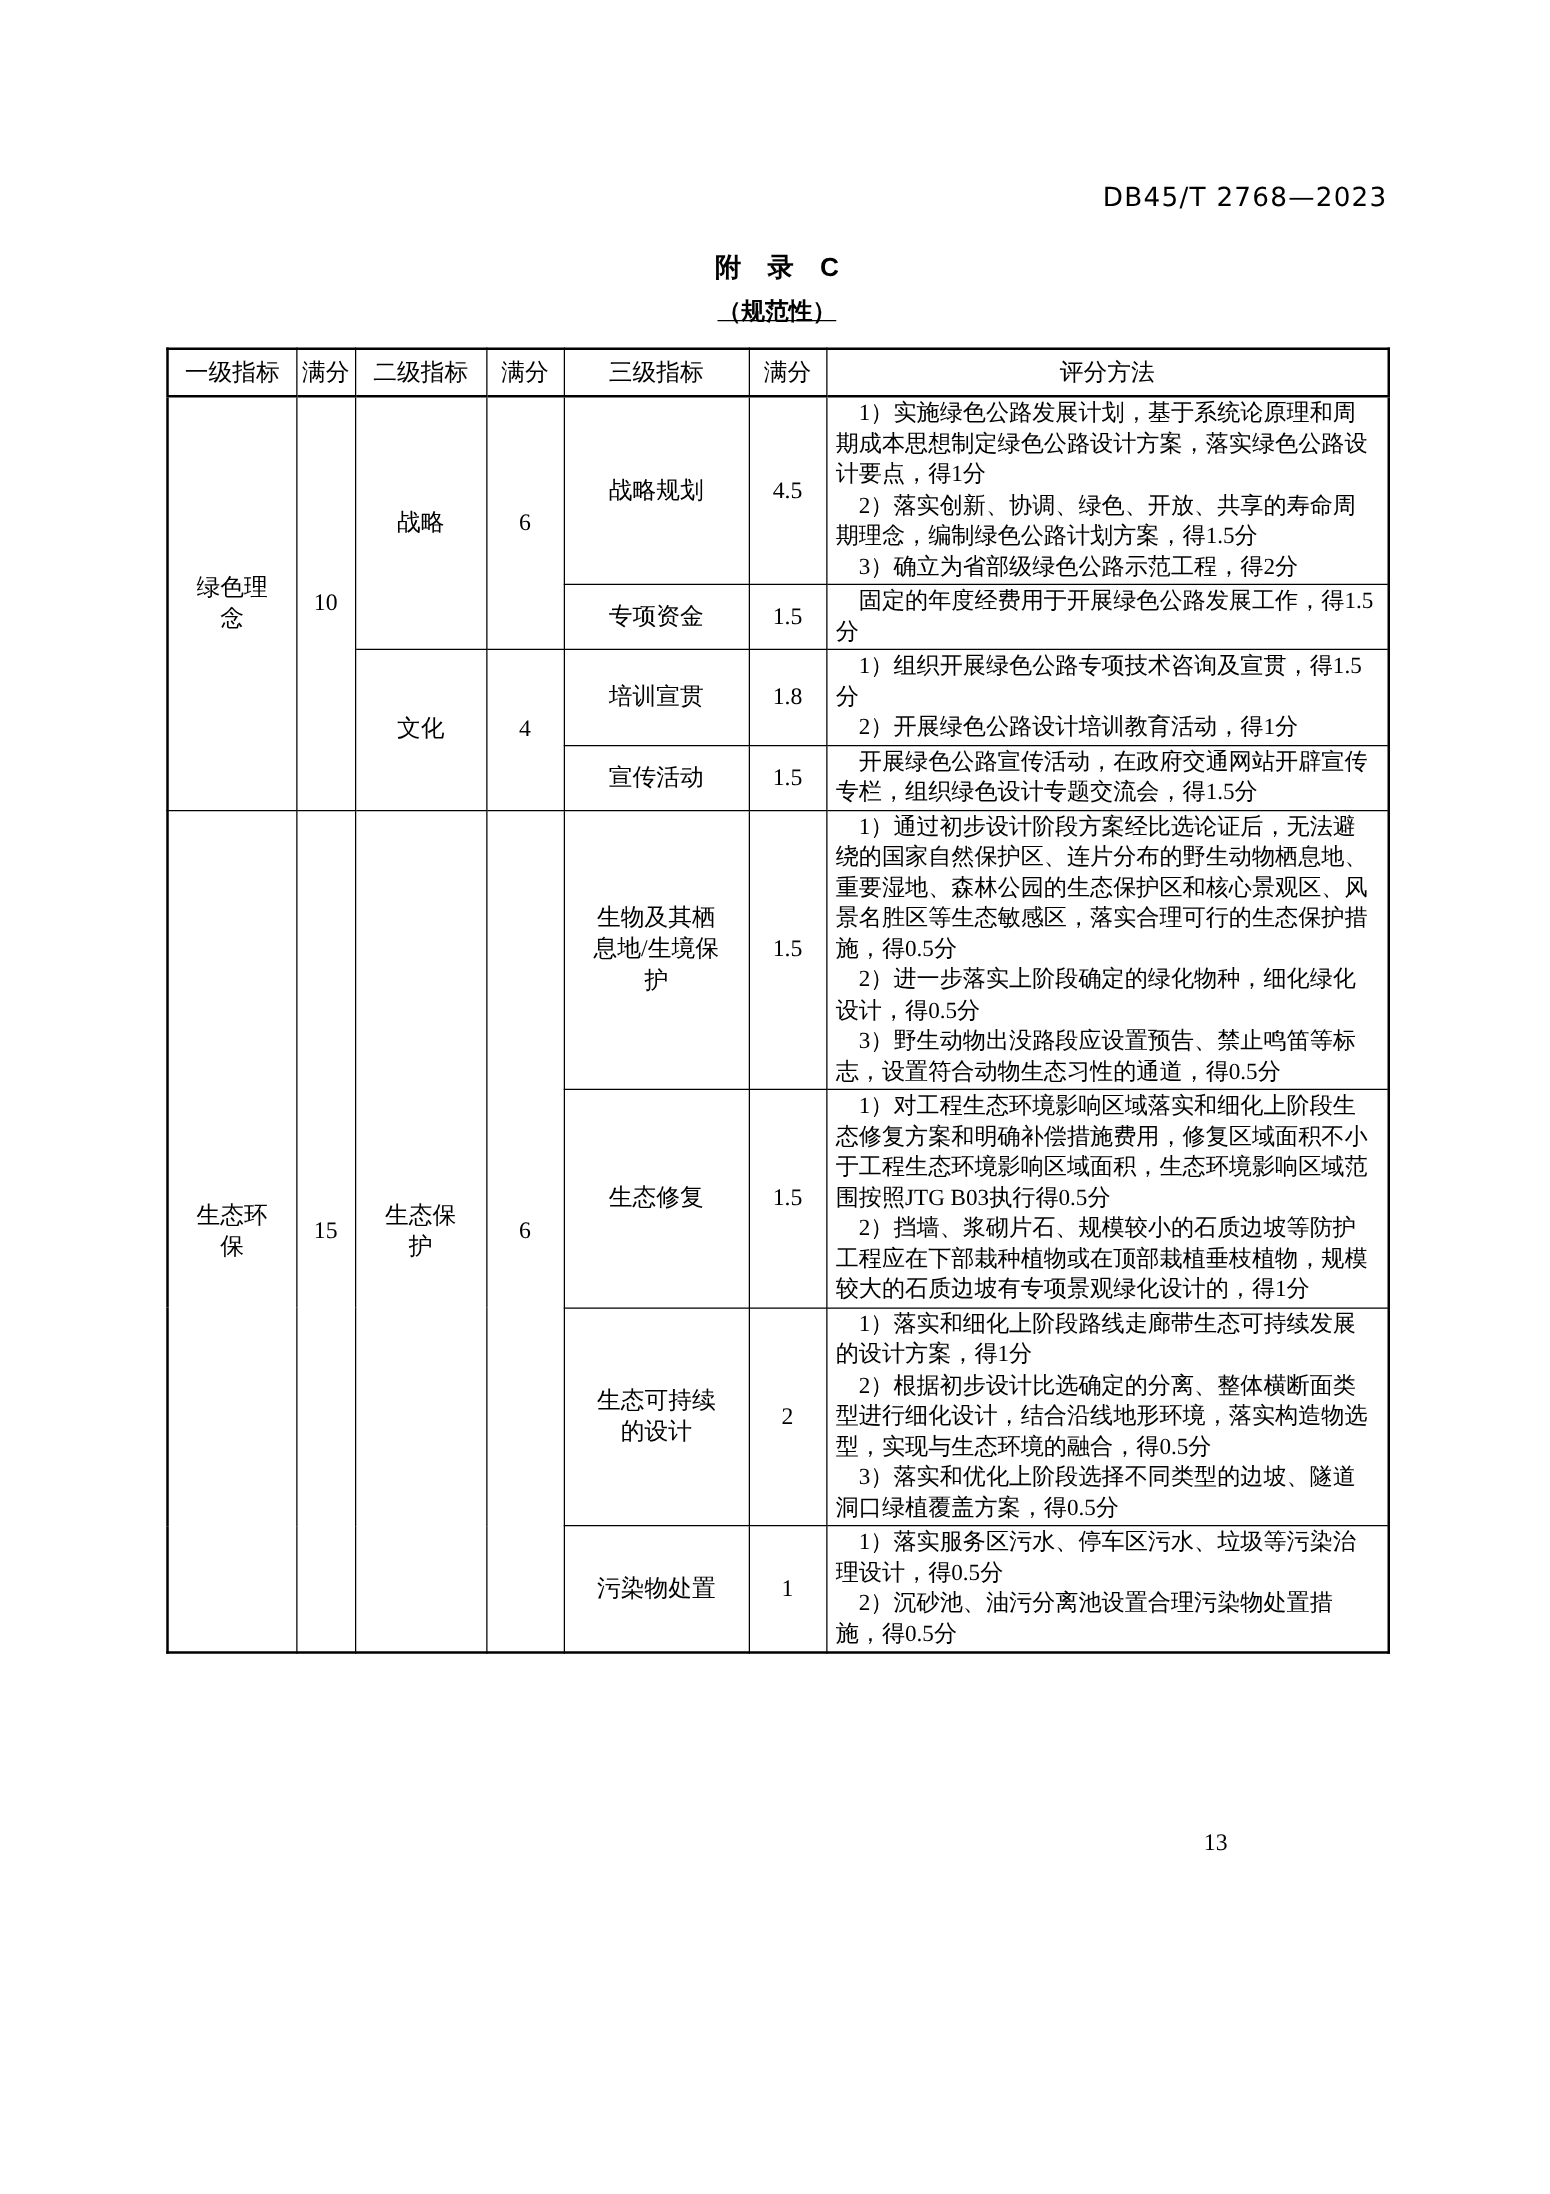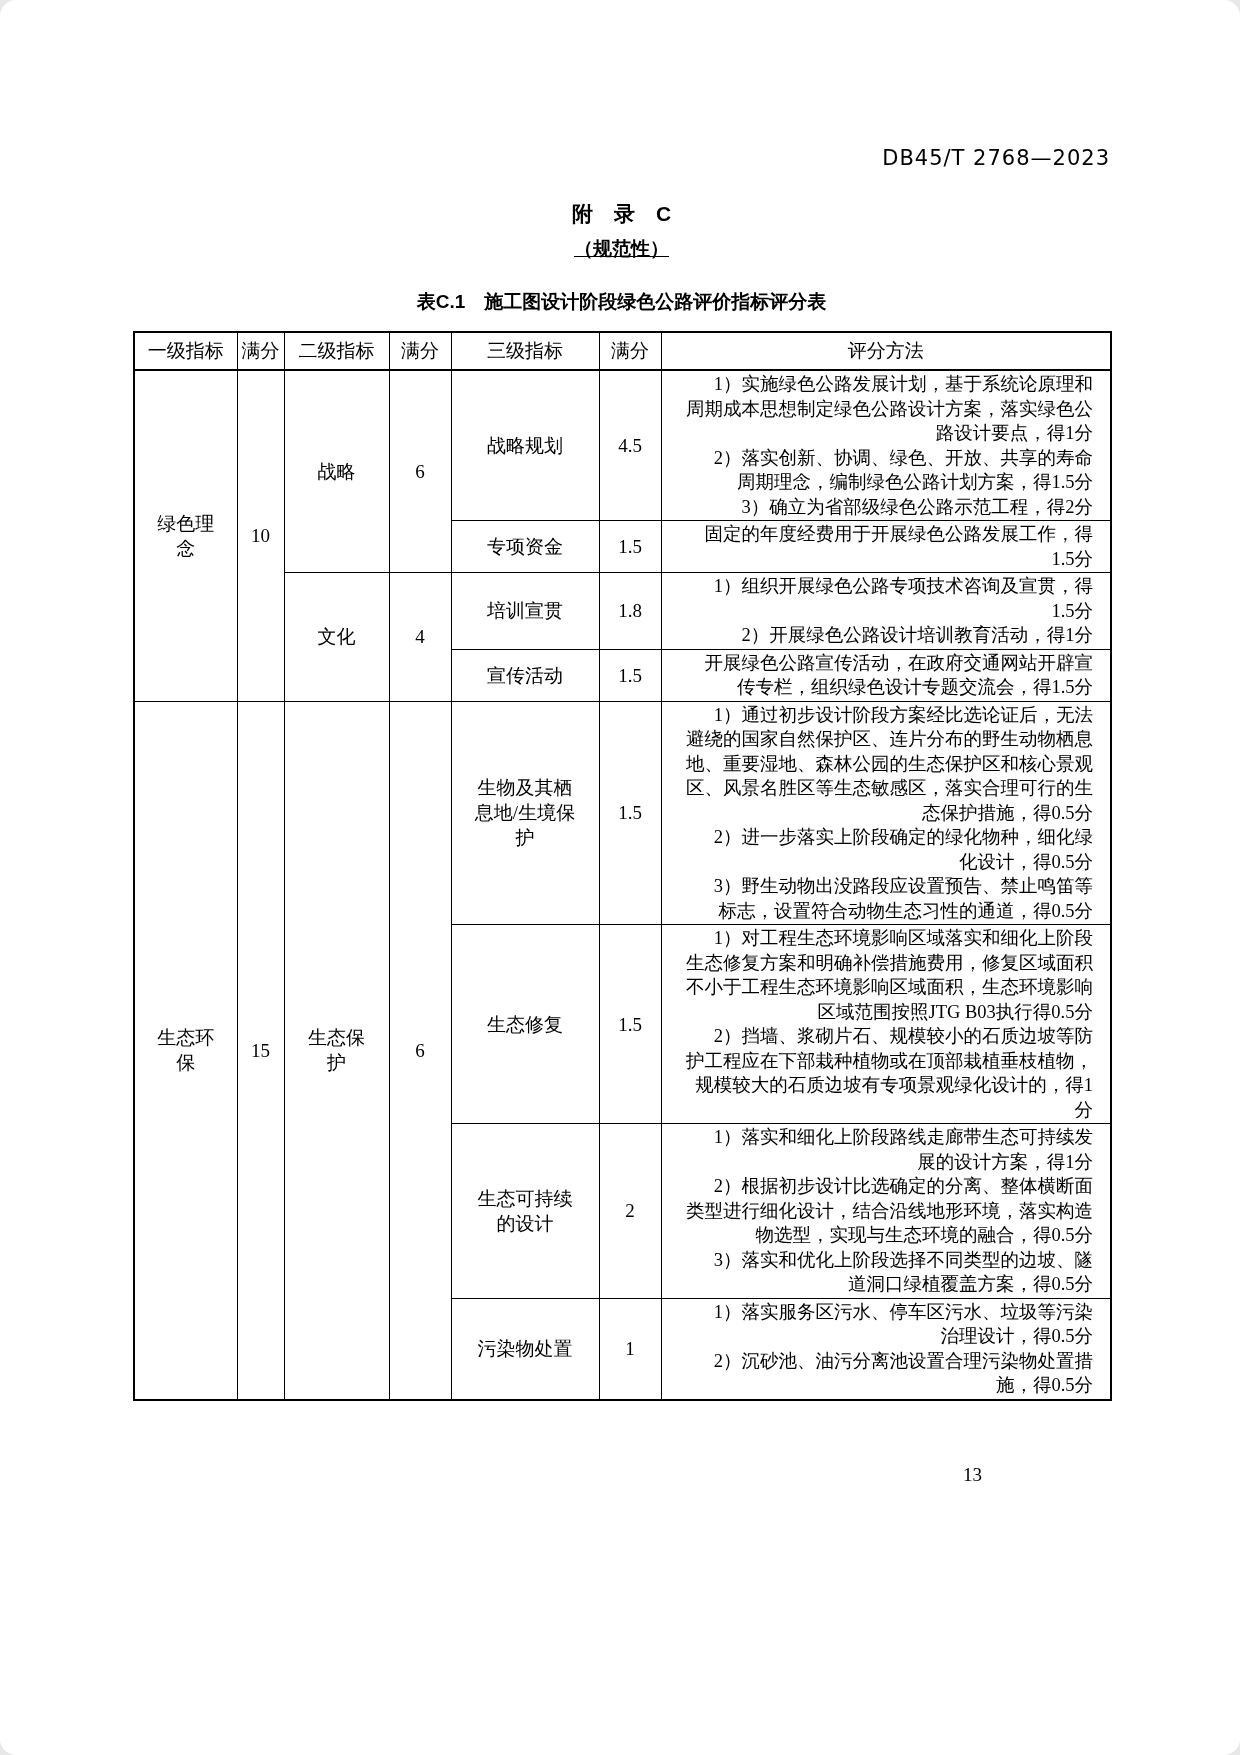--- a/index.html
+++ b/index.html
@@ -1,19 +1,19 @@
 <!DOCTYPE html>
 <html><head>
 <meta charset="utf-8">
 <style>
   html,body{margin:0;padding:0;background:#e8e8e8;}
   .page{
     width:1240px;height:1755px;background:#ffffff;position:relative;
     font-family:"Liberation Serif","DejaVu Serif",serif;color:#000;
-    margin:0 auto;overflow:hidden;border-radius:16px;
+    margin:0 auto;overflow:hidden;
   }
   .content{position:absolute;left:133px;top:0;width:977px;}
   .std-number{
     margin-top:146px;text-align:right;
     font-family:"DejaVu Sans","Liberation Sans",sans-serif;
     font-size:21px;letter-spacing:1px;
   }
   .appendix-title{
     margin:30px 0 0;text-align:center;
     font-family:"Liberation Sans","DejaVu Sans",sans-serif;
@@ -45,42 +45,41 @@
   }
   .score-table th,.score-table td{
     border:1px solid #000;font-weight:normal;vertical-align:middle;
   }
   .score-table thead th{
     height:36px;text-align:center;font-size:19px;
     border-bottom:2px solid #000;padding:0;margin-top:27px;
   }
   td.c-label{text-align:center;padding:2px 19px;font-size:19px;line-height:25px;}
   td.c-score{text-align:center;padding:2px 2px;font-size:19px;line-height:25px;}
-  td.c-method{padding:1px 17px;font-size:18.5px;line-height:24.5px;text-align:right;}
+  td.c-method{padding:1px 7px;font-size:18.5px;line-height:24.5px;text-align:left;}
   .mp{margin:0;text-indent:1em;}
   .page-number{
     position:absolute;left:963px;top:1464px;font-size:19px;
     font-family:"Liberation Serif","DejaVu Serif",serif;
   }
 </style>
 </head>
 <body>
 
 <div class="page">
   <div class="content">
 
     <div class="std-number">DB45/T 2768—2023</div>
 
     <div class="appendix-title">附　录　C</div>
 
     <div class="appendix-normative">（规范性）</div>
 
 
 
-    <div class="table-caption">表C.1　施工图设计阶段绿色公路评价指标评分表</div>
 
     <table class="score-table">
       <colgroup>
         <col style="width:103px">
         <col style="width:47px">
         <col style="width:105px">
         <col style="width:62px">
         <col style="width:148px">
         <col style="width:62px">
         <col style="width:450px">

